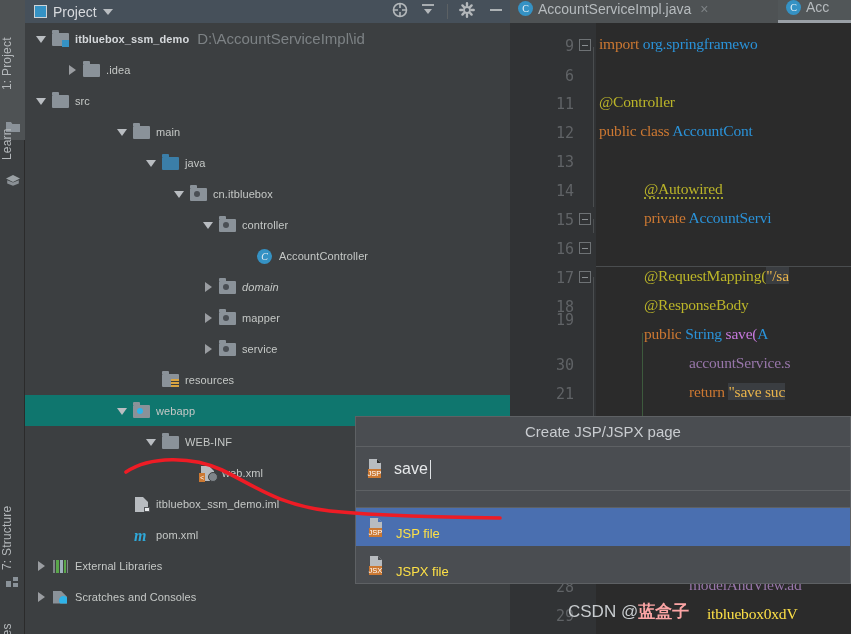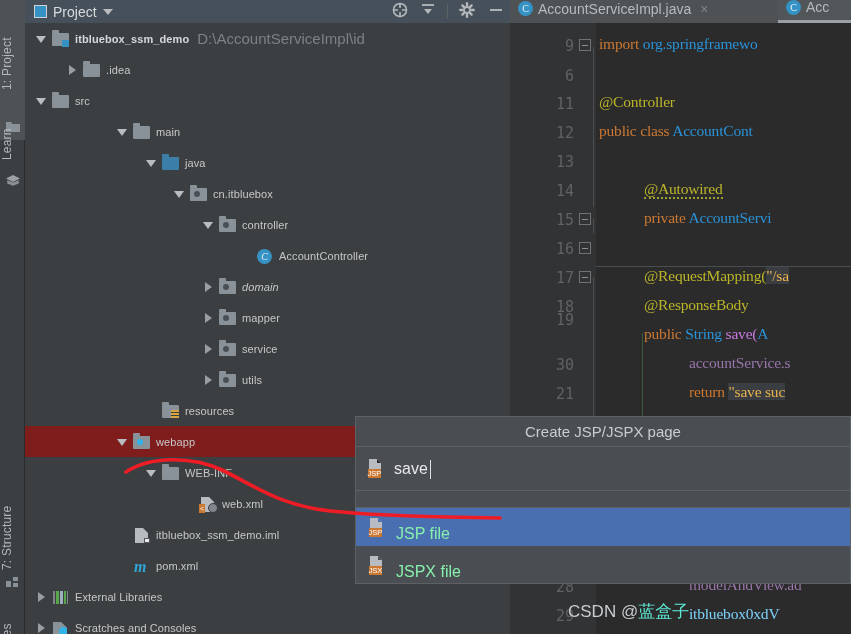--- a/index.html
+++ b/index.html
@@ -51,21 +51,21 @@
   .hdr-sep { width: 1px; height: 15px; background: #5c6164; }
 
   .tree {
     position: absolute; left: 0; top: 23px; width: 485px; height: 611px;
     background: #3c3f41; overflow: hidden;
   }
   .row {
     position: relative; height: 31px; display: flex; align-items: center;
     white-space: nowrap; padding-left: 10px;
   }
-  .row.sel { background: #7f1d1d; }
+  .row.sel { background: #0f766e; }
   .arrow { width: 14px; height: 14px; flex: 0 0 14px; position: relative; margin-right: 3px; }
   .arrow.closed::after {
     content: ""; position: absolute; left: 3px; top: 2px;
     border-left: 7px solid #9a9da1; border-top: 5px solid transparent; border-bottom: 5px solid transparent;
   }
   .arrow.open::after {
     content: ""; position: absolute; left: 1px; top: 4px;
     border-top: 7px solid #b9bdc1; border-left: 5px solid transparent; border-right: 5px solid transparent;
   }
   .arrow.none::after { content: none; }
@@ -140,25 +140,25 @@
   }
   .popup-title { height: 30px; display: flex; align-items: center; justify-content: center;
     color: #c9ccd0; font-size: 15px; border-bottom: 1px solid #5e6164; }
   .popup-input { height: 44px; display: flex; align-items: center; gap: 8px; padding-left: 10px;
     background: #4a4d51; border-bottom: 1px solid #5e6164; }
   .popup-input .val { font-size: 16px; color: #e6e8ea; position: relative; }
   .popup-input .val::after { content:""; position:absolute; right:-3px; top:0; width:1px; height:19px; background:#dfe2e4; }
   .popup-gap { height: 17px; background: #4a4d51; border-bottom: 1px solid #5e6164; }
   .popup-item { height: 38px; display: flex; align-items: center; gap: 9px; padding-left: 11px; }
   .popup-item.sel { background: #4a6fb0; }
-  .popup-item .ilab { font-size: 16px; color: #86efac; margin-top: 13px; }
+  .popup-item .ilab { font-size: 13px; color: #fde047; margin-top: 13px; }
   .jsp-ico { position: relative; width: 20px; height: 19px; }
 
   .csdn { position: absolute; left: 568px; top: 600px; font-size: 17px; color: #c8cccf; white-space: nowrap; font-family: "Liberation Sans", sans-serif; }
-  .csdn .cn { color: #5eead4; }
+  .csdn .cn { color: #fca5a5; font-weight: bold; }
 </style>
 </head>
 <body>
 
 <div id="root">
 
   <div class="toolstrip">
     <div class="strip-top"></div>
 
     <div class="vtab vtab-project">
@@ -324,28 +324,20 @@
 
       <div class="row" style="padding-left:177px;">
         <span class="arrow closed"></span>
         <span class="ico">
             <i class="folder"></i>
             <i class="badge-dot"></i>
           </span>
         <span class="lab">service</span>
       </div>
 
-      <div class="row" style="padding-left:177px;">
-        <span class="arrow closed"></span>
-        <span class="ico">
-            <i class="folder"></i>
-            <i class="badge-dot"></i>
-          </span>
-        <span class="lab">utils</span>
-      </div>
 
       <div class="row" style="padding-left:120px;">
         <span class="arrow none"></span>
         <span class="ico">
             <i class="folder"></i>
             <i class="res-lines"></i>
           </span>
         <span class="lab">resources</span>
       </div>
 
@@ -470,21 +462,21 @@
       <div class="cline" style="left:3px;  top:99px;"><span class="kw">public class </span><span class="typ">AccountCont</span></div>
       <div class="cline" style="left:48px; top:157px;"><span class="ann wavy">@Autowired</span></div>
       <div class="cline" style="left:48px; top:186px;"><span class="kw">private </span><span class="typ">AccountServi</span></div>
       <div class="cline" style="left:48px; top:244px;"><span class="ann">@RequestMapping(</span><span class="str">"/sa</span></div>
       <div class="cline" style="left:48px; top:273px;"><span class="ann">@ResponseBody</span></div>
       <div class="cline" style="left:48px; top:302px;"><span class="kw">public </span><span class="typ">String </span><span class="meth">save(</span><span class="typ">A</span></div>
       <div class="cline" style="left:93px; top:331px;"><span class="fld">accountService.s</span></div>
       <div class="cline" style="left:93px; top:360px;"><span class="kw">return </span><span class="str">"save suc</span></div>
       <div class="cline" style="left:48px; top:389px;"><span class="plain">}</span></div>
       <div class="cline" style="left:93px; top:553px;color:#9876aa;text-align:center;">modelAndView.ad</div>
-      <div class="cline" style="left:93px; top:582px;color:#7dd3fc;">itbluebox0xdV</div>
+      <div class="cline" style="left:111px; top:582px;color:#fde047;">itbluebox0xdV</div>
     </div>
   </div>
 
   <div class="csdn">
     <span>CSDN @</span><span class="cn">蓝盒子</span>
   </div>
 
   <div class="popup">
     <div class="popup-title">Create JSP/JSPX page</div>
 

